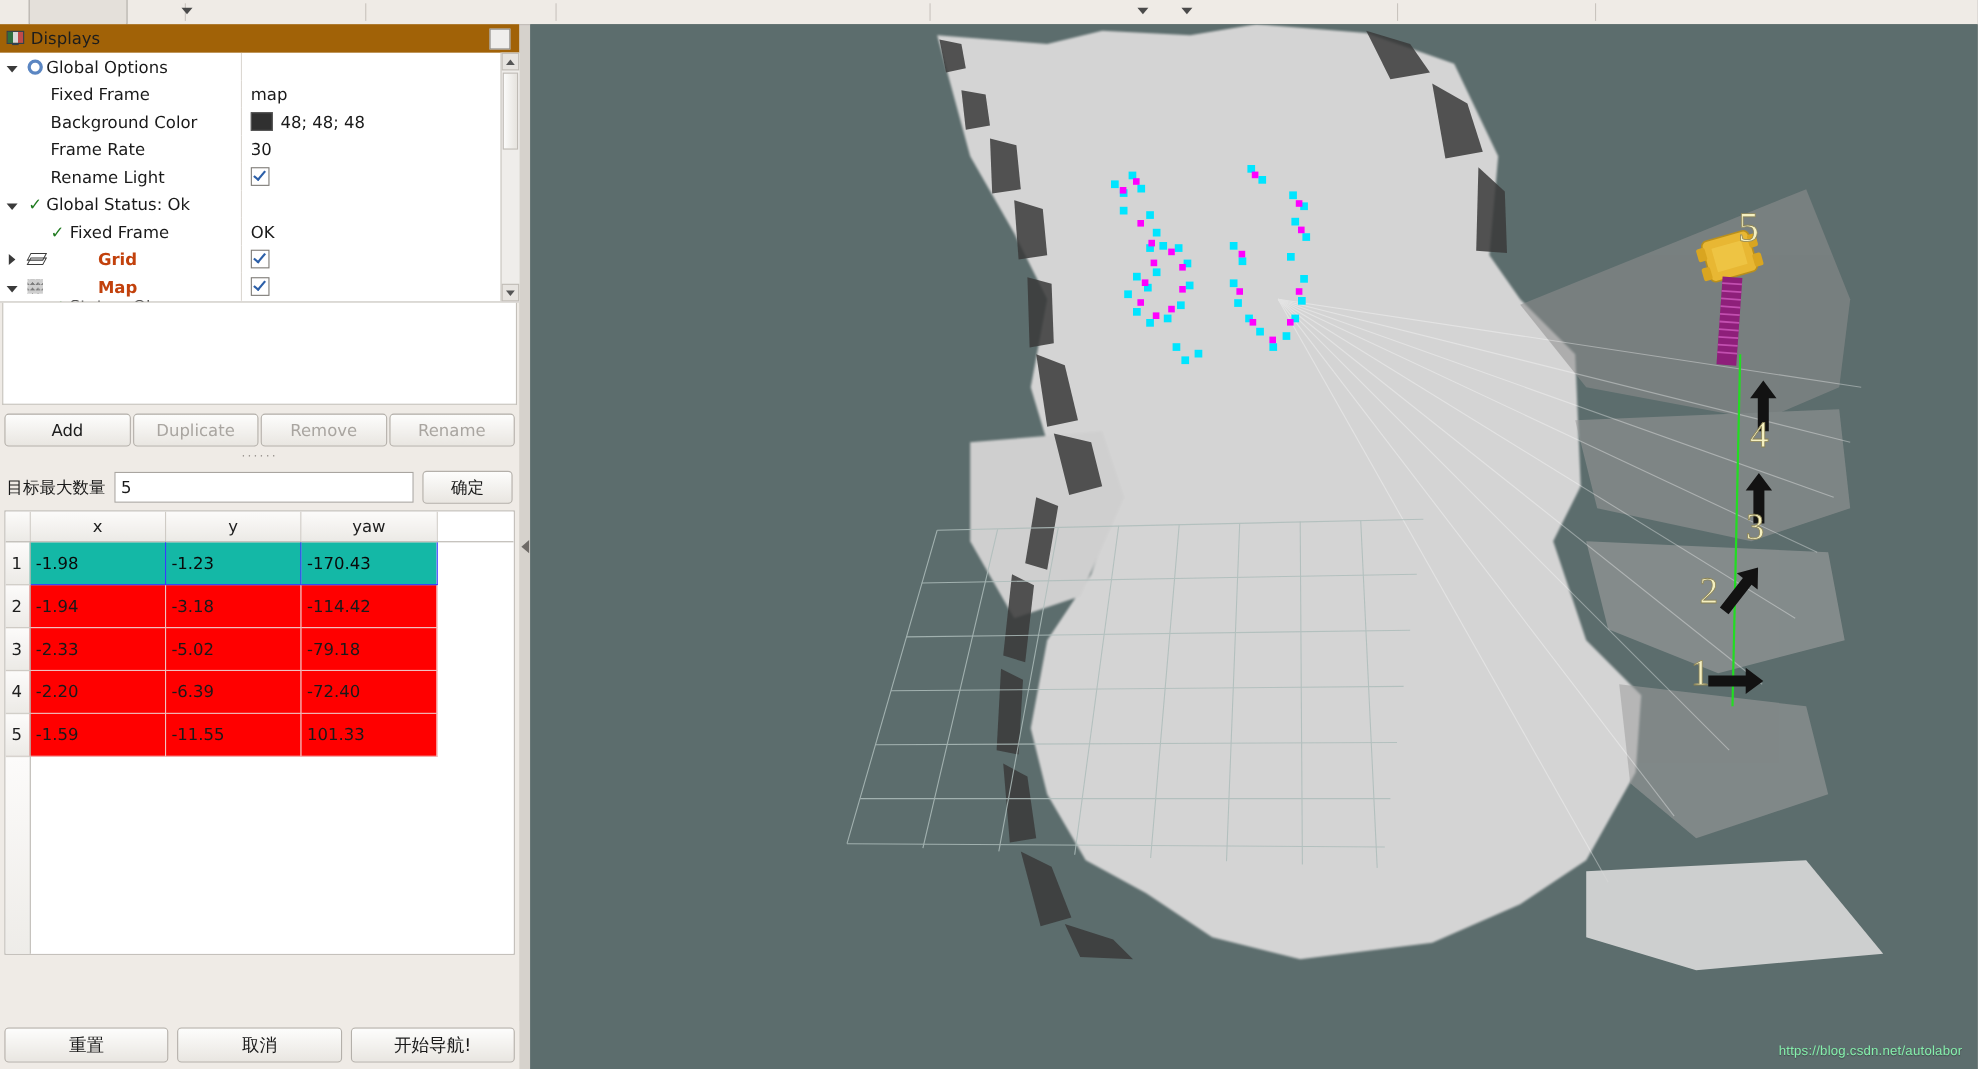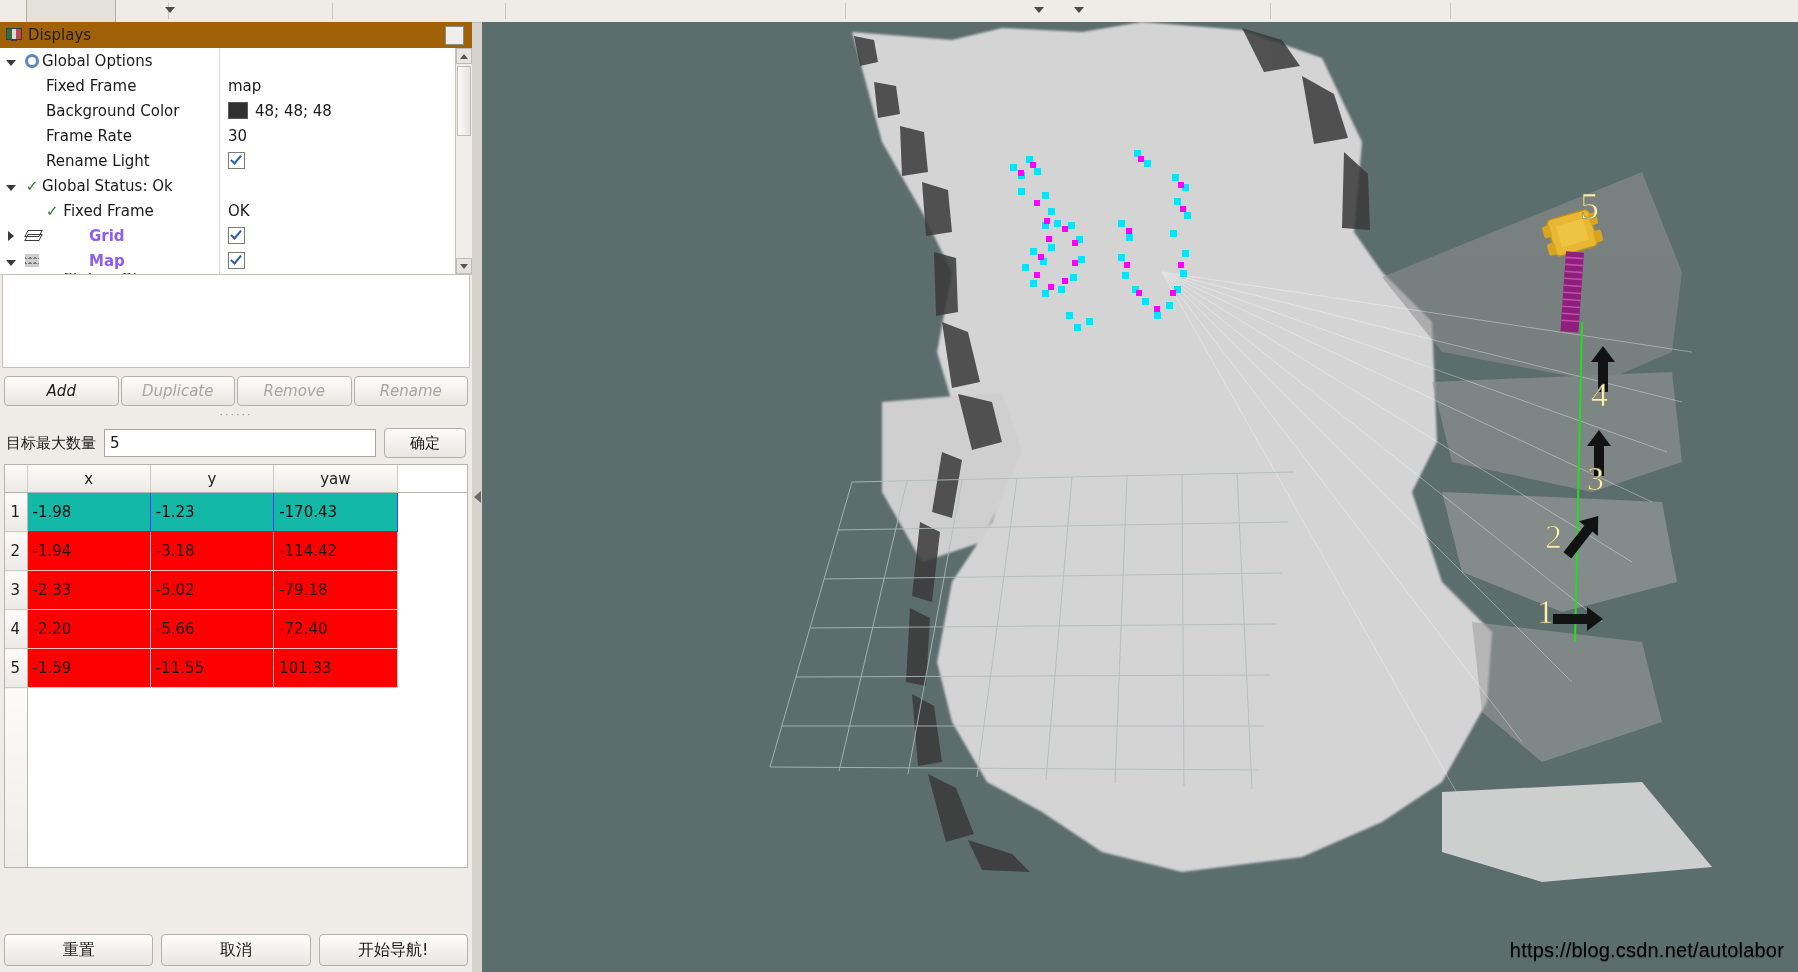--- a/index.html
+++ b/index.html
@@ -14,21 +14,21 @@
 
   
   .toolbar{position:absolute;left:0;top:0;width:1798px;height:22px;background:#efebe6;border-bottom:1px solid #b9b4ae;}
   .tb-btn{position:absolute;left:26px;top:-14px;width:88px;height:36px;background:#e4e0da;border:1px solid #b0aca6;border-radius:3px;}
   .tb-tick{position:absolute;width:0;height:0;border-left:5px solid transparent;border-right:5px solid transparent;border-top:6px solid #4a4a4a;top:7px;}
   .tb-sep{position:absolute;top:3px;width:1px;height:16px;background:#c9c4be;}
 
   
   .view3d{position:absolute;left:482px;top:22px;width:1316px;height:950px;background:#5c6d6d;overflow:hidden;}
   .view3d svg{display:block;}
-  .watermark{position:absolute;right:14px;bottom:10px;color:#000000;font-size:20px;letter-spacing:.2px;
+  .watermark{position:absolute;right:14px;bottom:10px;color:#86efac;font-size:12px;letter-spacing:.2px;
     font-family:"Liberation Sans",sans-serif;text-shadow:0 1px 1px rgba(0,0,0,.35);}
 
   
   .leftdock{position:absolute;left:0;top:22px;width:472px;height:950px;background:#efebe6;}
 
   
   .panel-title{position:relative;height:26px;background:#a16207;display:flex;align-items:center;padding-left:6px;}
   .panel-title .ttl{font-size:15px;color:#1d1d1d;margin-left:6px;}
   .panel-title .float-btn{position:absolute;right:8px;top:4px;width:17px;height:17px;background:#efeeec;border:1px solid #8d8a86;}
 
@@ -44,21 +44,21 @@
   
   .tree-wrap{position:relative;height:226px;background:#ffffff;border-bottom:1px solid #c4c0ba;}
   .tree{position:absolute;left:0;top:0;right:16px;bottom:0;overflow:hidden;}
   .trow{display:flex;align-items:center;height:25px;font-size:15px;}
   .trow .twist{width:22px;text-align:center;flex:0 0 22px;}
   .trow .ticon{width:20px;flex:0 0 20px;display:flex;align-items:center;justify-content:center;}
   .trow .tlabel{flex:1;white-space:nowrap;overflow:hidden;}
   .trow .tvalue{width:228px;flex:0 0 228px;border-left:1px solid #dcd8d2;padding-left:8px;height:25px;display:flex;align-items:center;}
   .indent1{padding-left:46px;}
   .indent2{padding-left:24px;}
-  .bluelbl{color:#8b5cf6;font-weight:bold;padding-left:47px;}
+  .bluelbl{color:#c2410c;font-weight:bold;padding-left:47px;}
   .tri-d{width:0;height:0;border-left:5px solid transparent;border-right:5px solid transparent;border-top:6px solid #3a3a3a;display:inline-block;}
   .tri-r{width:0;height:0;border-top:5px solid transparent;border-bottom:5px solid transparent;border-left:6px solid #3a3a3a;display:inline-block;}
   .chk{width:15px;height:15px;border:1px solid #7d7a76;background:#fff;position:relative;}
   .chk.on:after{content:"";position:absolute;left:4px;top:0px;width:4px;height:9px;border:solid #2c5fa8;border-width:0 2px 2px 0;transform:rotate(40deg);}
   .swatch{width:18px;height:15px;background:#303030;border:1px solid #5a5a5a;margin-right:7px;}
   .ok-check{color:#1f7a1f;font-size:15px;font-weight:bold;}
   .gear{width:14px;height:14px;border-radius:50%;border:3px solid #5b86c2;box-sizing:border-box;}
   .gridicon{width:15px;height:11px;position:relative;}
   .gridicon b{position:absolute;width:13px;height:5px;border:1.5px solid #3c3c3c;transform:skewX(-28deg);left:1px;}
   .mapicon{width:14px;height:13px;background:
@@ -66,21 +66,21 @@
      linear-gradient(-45deg,#7a7a7a 25%,transparent 25%) 0 0/5px 5px,#cfcfcf;}
 
   .vscroll{position:absolute;right:0;top:0;width:16px;bottom:0;background:#efedea;border-left:1px solid #c9c5bf;}
   .vscroll .arw{position:absolute;left:0;width:16px;height:16px;background:#e7e4e0;border:1px solid #c0bcb6;box-sizing:border-box;display:flex;align-items:center;justify-content:center;}
   .vscroll .arw.up{top:0;}
   .vscroll .arw.dn{bottom:0;}
   .vscroll .thumb{position:absolute;left:1px;width:14px;top:18px;height:70px;background:linear-gradient(90deg,#fbfbfa,#e6e3de);border:1px solid #bfbbb5;box-sizing:border-box;}
 
   .blankpane{height:92px;background:#ffffff;border:1px solid #c4c0ba;border-top:none;margin:0 2px;}
 
-  .btnrow{display:flex;gap:2px;padding:8px 4px 6px 4px;font-style:italic;}
+  .btnrow{display:flex;gap:2px;padding:8px 4px 6px 4px;}
   .qbtn{flex:1;height:28px;border:1px solid #b4b0aa;border-radius:4px;
     background:linear-gradient(#fdfdfc,#e9e6e1);font-size:15px;color:#1d1d1d;
     display:flex;align-items:center;justify-content:center;font-family:"DejaVu Sans","Liberation Sans",sans-serif;}
   .qbtn.dis{color:#a9a5a0;}
 
   .splitdots{text-align:center;color:#9a9590;font-size:11px;letter-spacing:2px;line-height:6px;height:8px;}
 
   
   .teleop-body{padding:0;}
   .formrow{display:flex;align-items:center;padding:8px 6px 4px 6px;gap:8px;}
@@ -509,21 +509,21 @@
             <tr class="norm">
               <td class="rh">3</td>
               <td>-2.33</td>
               <td>-5.02</td>
               <td>-79.18</td>
               <td style="background:#fff;border-right:none;border-bottom:none"></td>
             </tr>
             <tr class="norm">
               <td class="rh">4</td>
               <td>-2.20</td>
-              <td>-5.66</td>
+              <td>-6.39</td>
               <td>-72.40</td>
               <td style="background:#fff;border-right:none;border-bottom:none"></td>
             </tr>
             <tr class="norm">
               <td class="rh">5</td>
               <td>-1.59</td>
               <td>-11.55</td>
               <td>101.33</td>
               <td style="background:#fff;border-right:none;border-bottom:none"></td>
             </tr>

